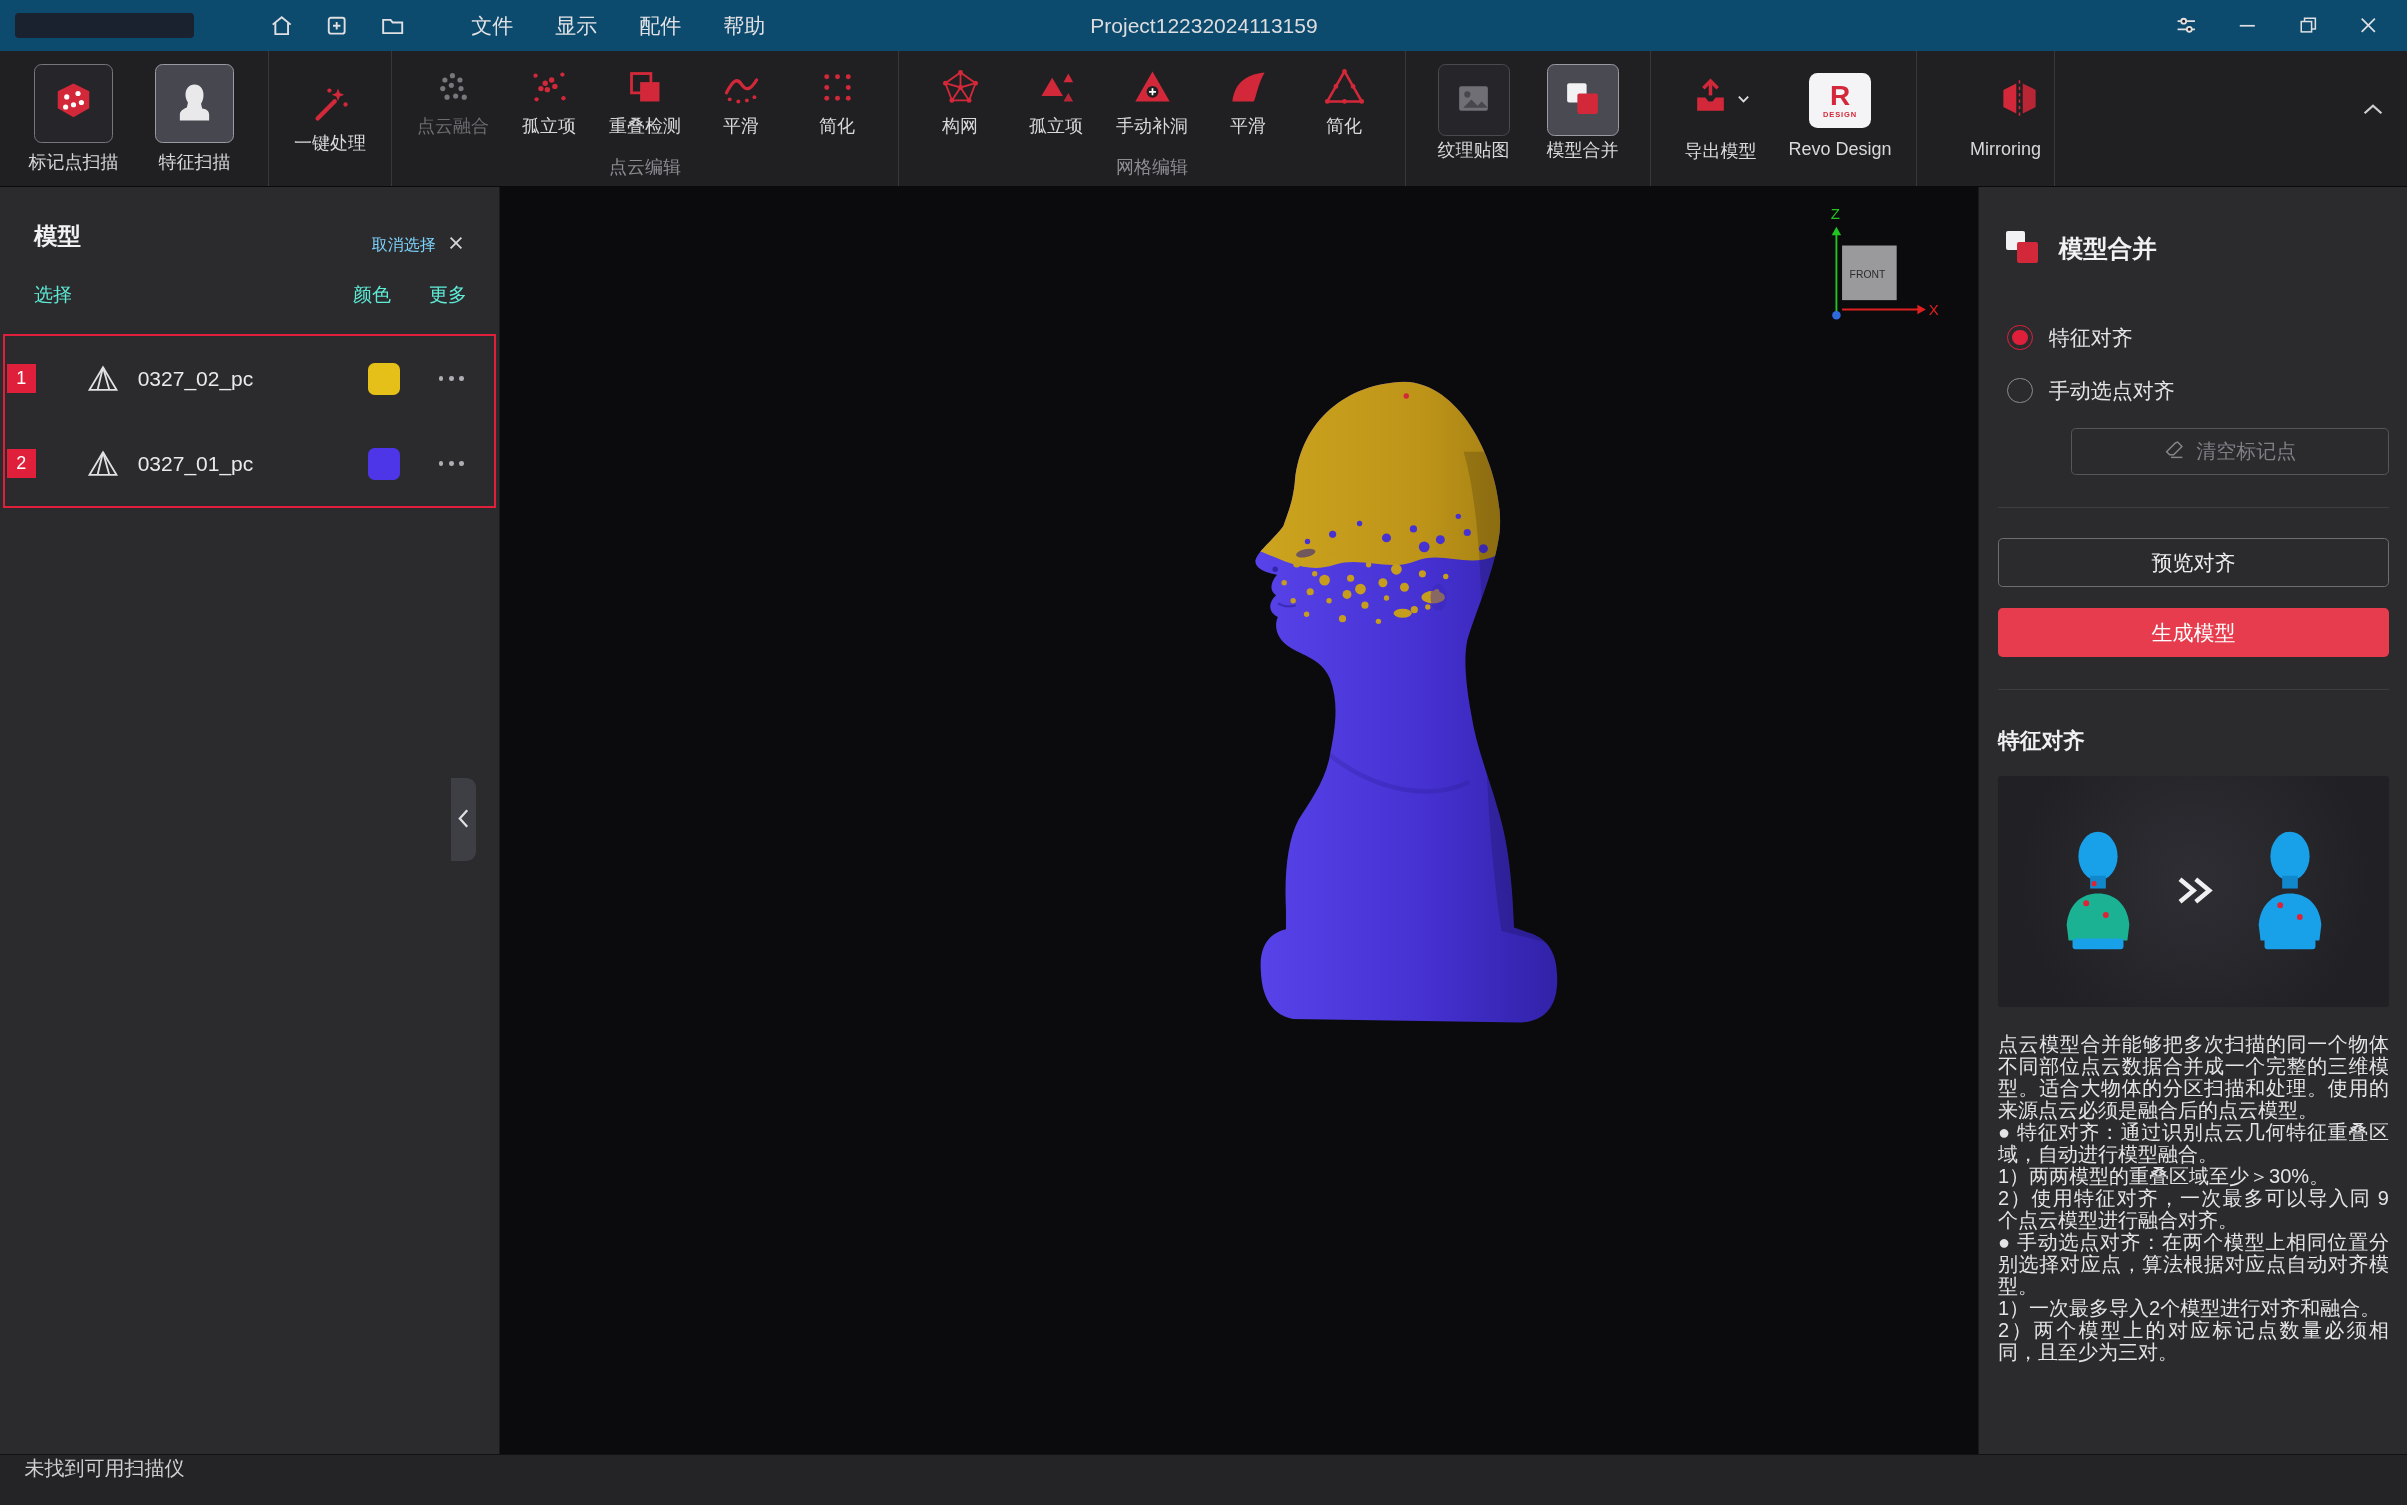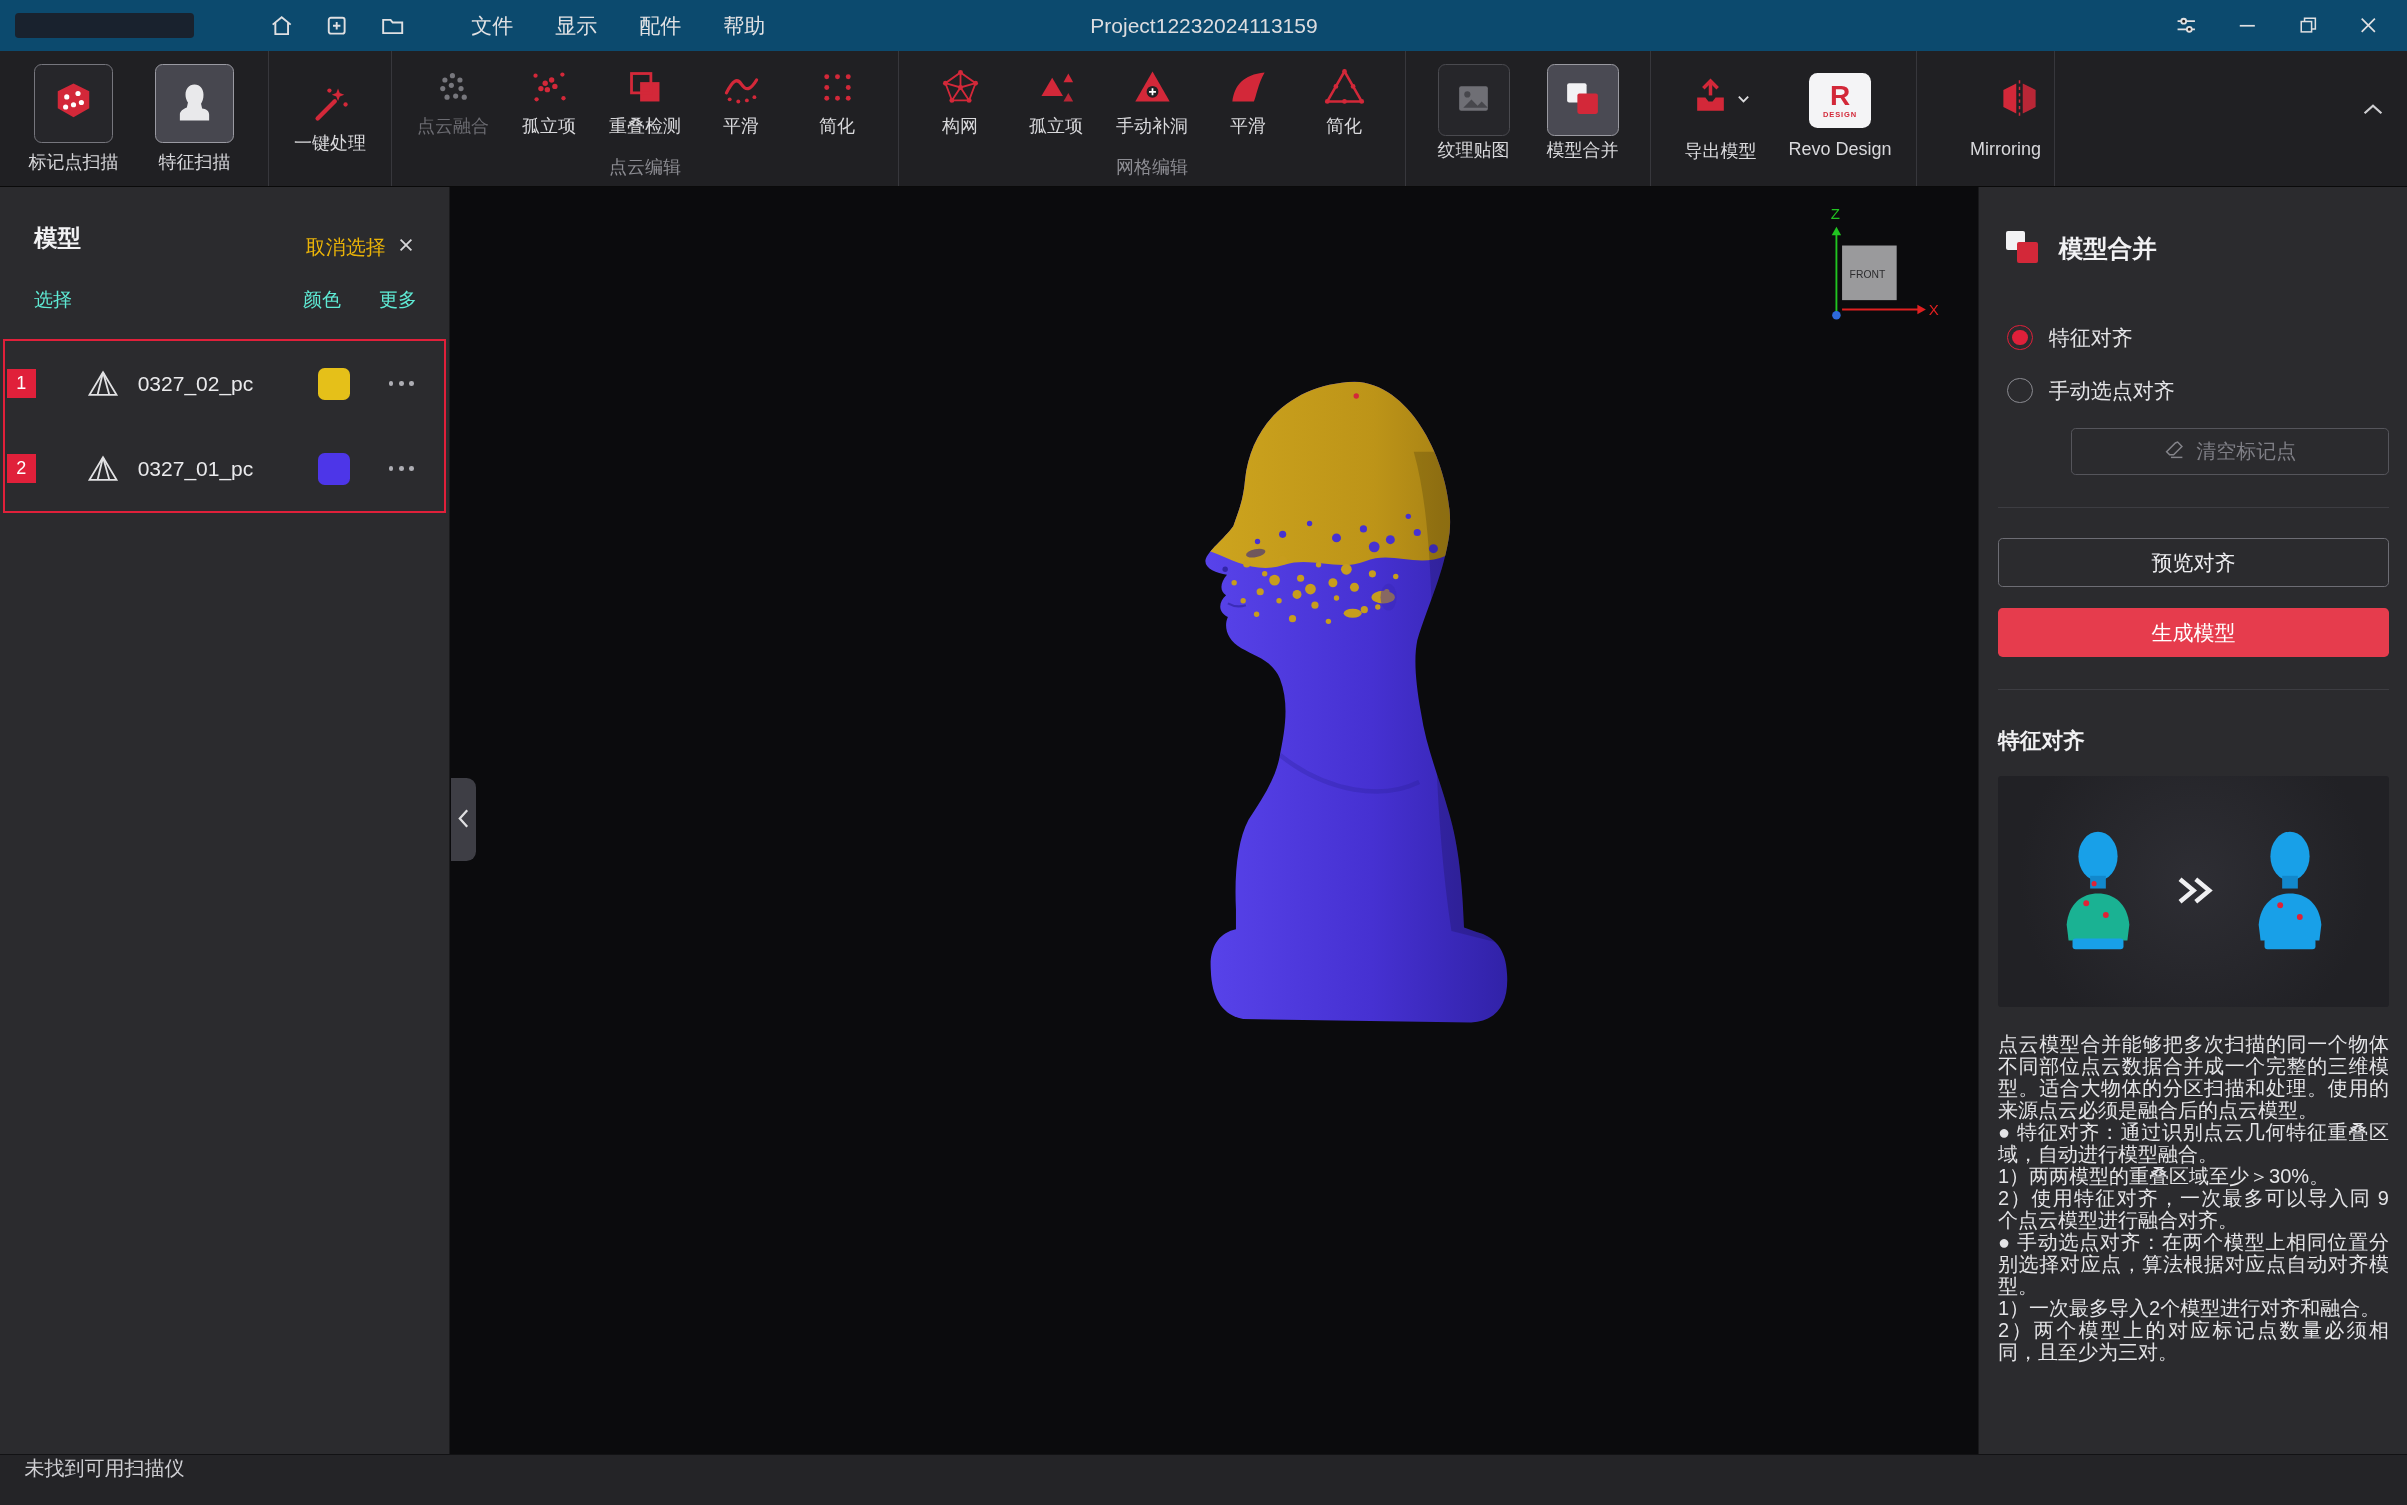--- a/index.html
+++ b/index.html
@@ -45,24 +45,24 @@
   .export-ic-row { height:72px; display:flex; align-items:center; gap:5.6px; }
   .revo-logo { width:62px; height:55px; background:#f4f4f6; border-radius:8.5px; display:flex; flex-direction:column; align-items:center; justify-content:center; }
   .revo-r { color:#d32839; font-size:28px; font-weight:bold; line-height:28px; }
   .revo-sub { color:#d32839; font-size:7.5px; letter-spacing:0.9px; font-weight:bold; }
   .ribbon-collapse { position:absolute; right:21px; top:49px; cursor:pointer; }
 
   
   .main { flex:1; display:flex; position:relative; min-height:0; }
 
   
-  .left-panel { width:450px; background:#2b2b2e; flex-shrink:0; border-right:0.9px solid #1a1a1c; position:relative; }
+  .left-panel { width:500px; background:#2b2b2e; flex-shrink:0; border-right:0.9px solid #1a1a1c; position:relative; }
   .lp-header { display:flex; align-items:center; padding:28px 34px 0 34px; }
   .lp-title { font-size:23.5px; font-weight:bold; color:#f2f2f4; }
-  .lp-deselect { margin-left:auto; display:flex; align-items:center; gap:11.3px; font-size:20px; color:#eab308; cursor:pointer;margin-top:19px; }
+  .lp-deselect { margin-left:auto; display:flex; align-items:center; gap:11.3px; font-size:16px; color:#7dd3fc; cursor:pointer;margin-top:19px; }
   .lp-subheader { display:flex; align-items:flex-end; padding:26px 0 0 34px; color:#5eead4; font-size:19px; }
   .lp-sub-spacer { flex:1; }
   .lp-col-color { margin-right:38px; }
   .lp-col-more { margin-right:32px; }
   .lp-selection { margin:26px 2.8px 0 2.8px; border:2.8px solid #e0203a; }
   .lp-row { height:85px; display:flex; align-items:center; background:#2b2b2e; cursor:pointer; }
   .row-badge { width:29px; height:29px; background:#e0203a; color:#fff; font-size:18px; display:flex; align-items:center; justify-content:center; margin-left:1.9px; flex-shrink:0; }
   .row-icon { margin-left:49px; display:flex; }
   .row-name { margin-left:17px; font-size:21px; color:#eaeaec; }
   .row-swatch { width:32px; height:32px; border-radius:6.6px; margin-left:auto; cursor:pointer; }

